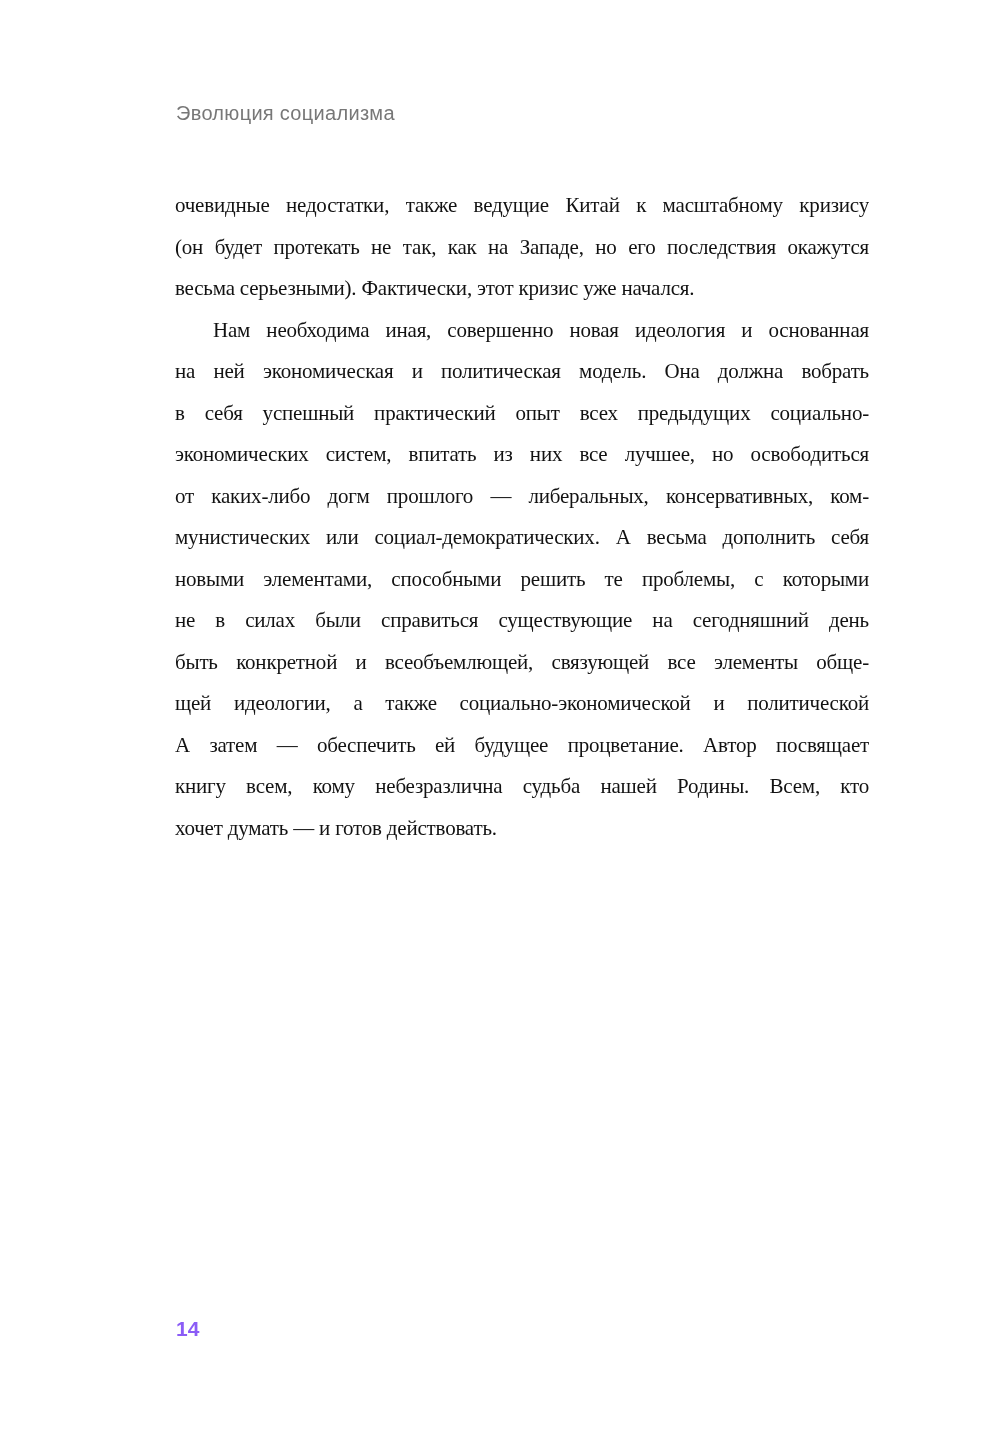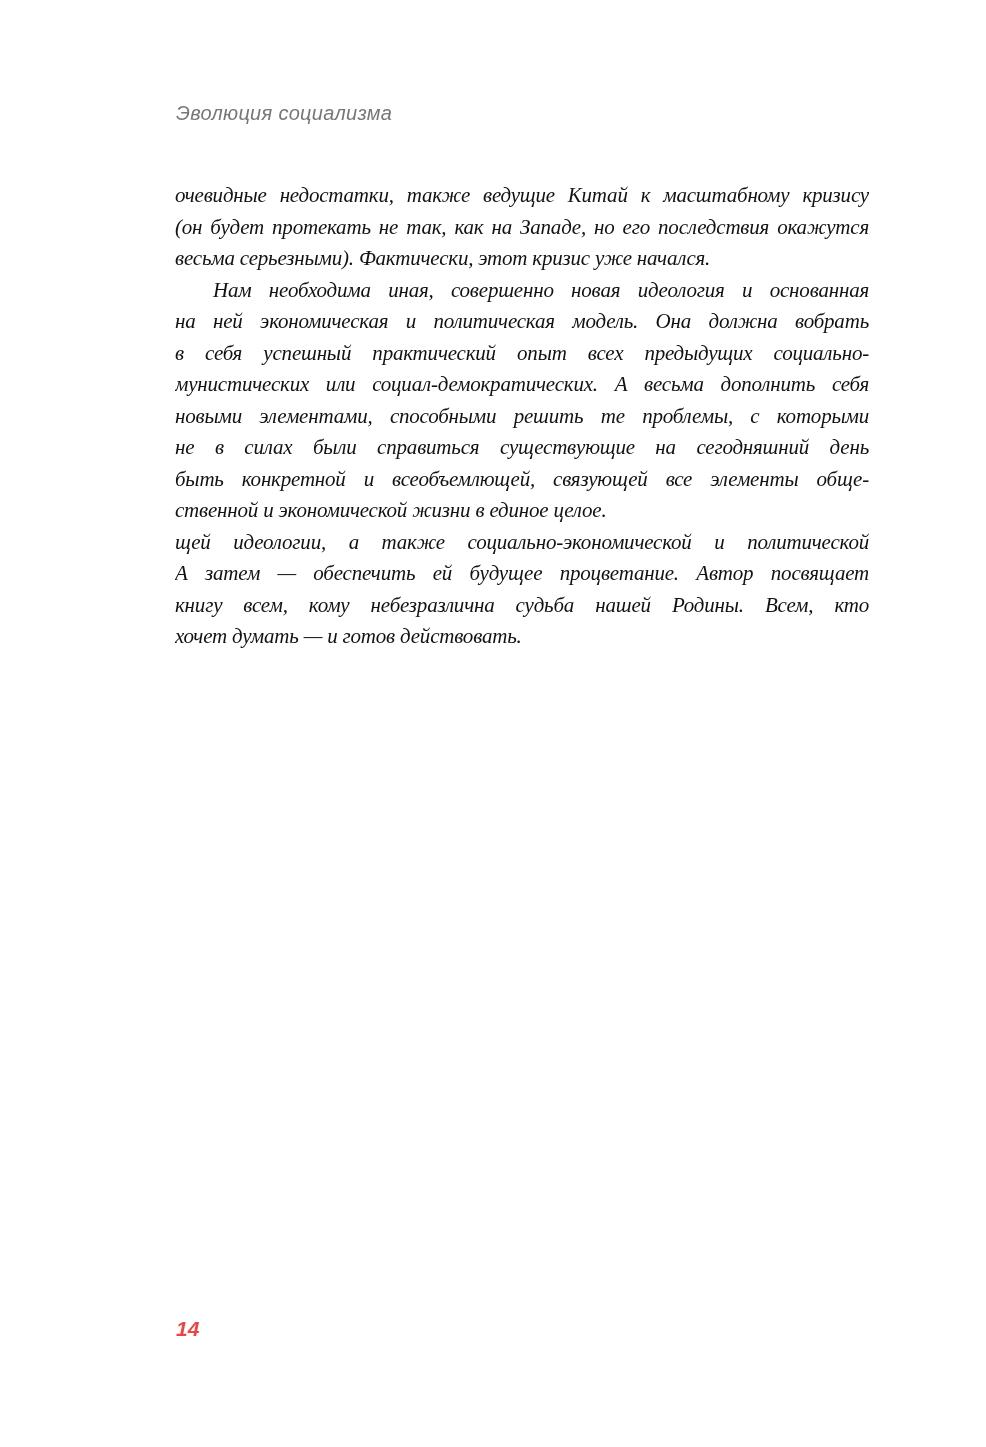--- a/index.html
+++ b/index.html
@@ -7,21 +7,20 @@
     padding: 0;
     background: #ffffff;
   }
   .page {
     position: relative;
     width: 986px;
     height: 1447px;
     background: #ffffff;
     overflow: hidden;
     font-family: "Liberation Serif", "DejaVu Serif", serif;
-    font-style: italic;
   }
   .running-header {
     position: absolute;
     left: 176px;
     top: 101px;
     font-family: "Liberation Sans", "DejaVu Sans", sans-serif;
     font-size: 20px;
     line-height: 24px;
     letter-spacing: 0.3px;
     color: #777777;
@@ -39,58 +38,60 @@
     margin: 0;
     padding: 0;
   }
   .line {
     height: 31.5px;
     line-height: 31.5px;
     text-align: justify;
     text-align-last: justify;
     overflow: hidden;
     white-space: normal;
+    margin-top: 10px;
   }
   .line.last {
     text-align-last: left;
   }
   .line.indent {
     text-indent: 38px;
   }
   .page-number {
     position: absolute;
     left: 176px;
     top: 1317px;
     font-family: "Liberation Sans", "DejaVu Sans", sans-serif;
     font-size: 21px;
     font-weight: bold;
-    color: #ef4444;
+    color: #8b5cf6;
   }
 </style>
 </head>
 <body>
 
 <div class="page">
   <div class="running-header">Эволюция социализма</div>
 
   <div class="text-block">
       <div class="paragraph">
         <div class="line">очевидные недостатки, также ведущие Китай к масштабному кризису</div>
         <div class="line">(он будет протекать не так, как на Западе, но его последствия окажутся</div>
         <div class="line last">весьма серьезными). Фактически, этот кризис уже начался.</div>
       </div>
       <div class="paragraph">
         <div class="line indent">Нам необходима иная, совершенно новая идеология и основанная</div>
         <div class="line">на ней экономическая и политическая модель. Она должна вобрать</div>
         <div class="line">в себя успешный практический опыт всех предыдущих социально-</div>
+        <div class="line">экономических систем, впитать из них все лучшее, но освободиться</div>
+        <div class="line">от каких-либо догм прошлого — либеральных, консервативных, ком-</div>
         <div class="line">мунистических или социал-демократических. А весьма дополнить себя</div>
         <div class="line">новыми элементами, способными решить те проблемы, с которыми</div>
         <div class="line">не в силах были справиться существующие на сегодняшний день</div>
         <div class="line">быть конкретной и всеобъемлющей, связующей все элементы обще-</div>
-        <div class="line last">ственной и экономической жизни в единое целое.</div>
       </div>
       <div class="paragraph">
         <div class="line">щей идеологии, а также социально-экономической и политической</div>
         <div class="line">А затем — обеспечить ей будущее процветание. Автор посвящает</div>
         <div class="line">книгу всем, кому небезразлична судьба нашей Родины. Всем, кто</div>
         <div class="line last">хочет думать — и готов действовать.</div>
       </div>
     </div>
 
   <div class="page-number">14</div>

